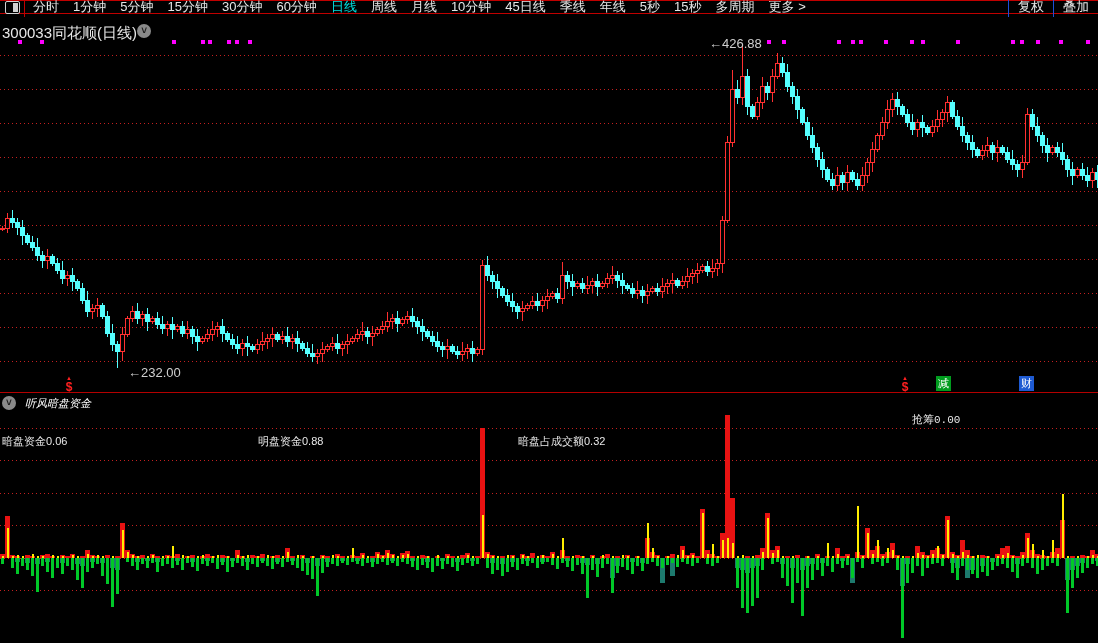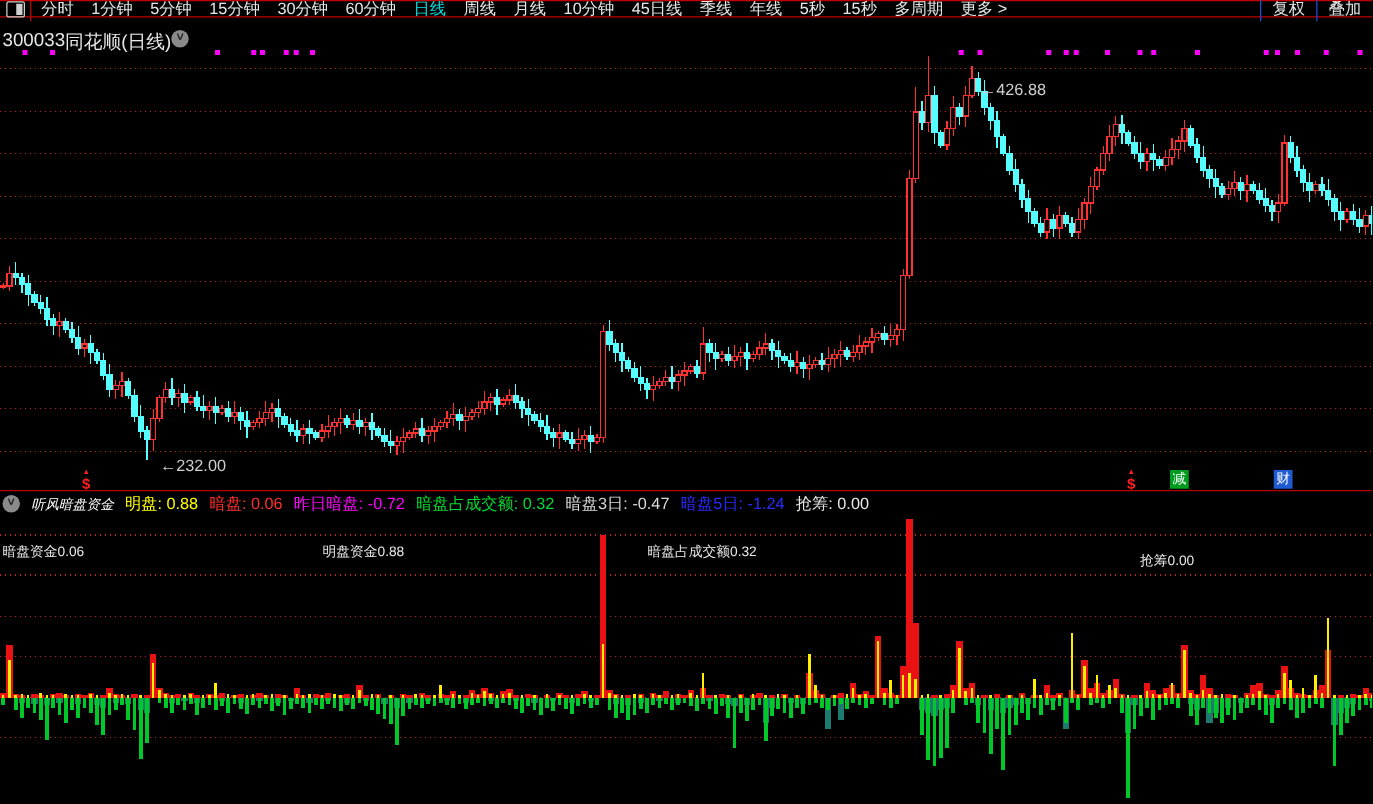--- a/index.html
+++ b/index.html
@@ -551,46 +551,37 @@
       <line x1="1082.5" y1="118.30736863711002" x2="1082.5" y2="134.88167077175697" stroke="#55ffff" stroke-width="1"></line>
       <rect x="1080.5" y="124.10837438423644" width="4" height="6.6297208538587995" fill="#55ffff" stroke="#55ffff" stroke-width="1"></rect>
       <line x1="1087.5" y1="121.6222290640394" x2="1087.5" y2="141.51139162561574" stroke="#55ffff" stroke-width="1"></line>
       <rect x="1085.5" y="130.73809523809524" width="4" height="4.972290640394078" fill="#55ffff" stroke="#55ffff" stroke-width="1"></rect>
       <line x1="1092.5" y1="123.2796592775041" x2="1092.5" y2="143.16882183908044" stroke="#ff3030" stroke-width="1"></line>
       <rect x="1090.5" y="127.42323481116583" width="4" height="8.287151067323492" fill="#000" stroke="#ff3030" stroke-width="1"></rect>
       <line x1="1097.5" y1="119.96479885057471" x2="1097.5" y2="143.16882183908044" stroke="#55ffff" stroke-width="1"></line>
       <rect x="1095.5" y="127.42323481116583" width="4" height="6.6297208538587995" fill="#55ffff" stroke="#55ffff" stroke-width="1"></rect>
     </svg>
 
-  <div class="pricetag" style="left:784px;top:36px;margin-top:28px;">←<span>426.88</span></div>
+  <div class="pricetag" style="left:709px;top:36px;">←<span>426.88</span></div>
   <div class="pricetag" style="left:128px;top:365px;">←<span>232.00</span></div>
 
   <div class="sicon" style="left:62px;top:375px;">
       <span class="arr">▲</span>
       <span class="dol">$</span>
     </div>
   <div class="sicon" style="left:898px;top:375px;">
       <span class="arr">▲</span>
       <span class="dol">$</span>
     </div>
   <div class="badge" style="left:936px;top:376px;background:#009c1e;">减</div>
   <div class="badge" style="left:1019px;top:376px;background:#1e5ad2;">财</div>
 
   <div class="indbar">
     <span class="chev-circle">˅</span>
     <span class="name">听风暗盘资金</span>
-    <span id="ind-fields" style="display:flex;gap:9px;">
-        <span class="ind-field" style="color: rgb(255, 255, 0);">明盘: 0.88</span>
-        <span class="ind-field" style="color: rgb(255, 45, 45);">暗盘: 0.06</span>
-        <span class="ind-field" style="color: rgb(255, 0, 255);">昨日暗盘: -0.72</span>
-        <span class="ind-field" style="color: rgb(0, 220, 50);">暗盘占成交额: 0.32</span>
-        <span class="ind-field" style="color: rgb(216, 216, 216);">暗盘3日: -0.47</span>
-        <span class="ind-field" style="color: rgb(42, 42, 255);">暗盘5日: -1.24</span>
-        <span class="ind-field" style="color: rgb(232, 232, 232);">抢筹: 0.00</span>
-      </span>
   </div>
 
   <svg id="subsvg" width="1098" height="230">
       <line x1="0" y1="15" x2="1098" y2="15" stroke="#c42020" stroke-width="1" stroke-dasharray="1 3"></line>
       <line x1="0" y1="47" x2="1098" y2="47" stroke="#c42020" stroke-width="1" stroke-dasharray="1 3"></line>
       <line x1="0" y1="80" x2="1098" y2="80" stroke="#c42020" stroke-width="1" stroke-dasharray="1 3"></line>
       <line x1="0" y1="112" x2="1098" y2="112" stroke="#c42020" stroke-width="1" stroke-dasharray="1 3"></line>
       <line x1="0" y1="145" x2="1098" y2="145" stroke="#c42020" stroke-width="1" stroke-dasharray="1 3"></line>
       <line x1="0" y1="177" x2="1098" y2="177" stroke="#c42020" stroke-width="1" stroke-dasharray="1 3"></line>
       <rect x="1" y="145" width="3" height="6" fill="#00c828"></rect>
@@ -1199,16 +1190,16 @@
       <rect x="1091.5" y="142" width="2" height="3" fill="#ffee00"></rect>
       <rect x="1095" y="145" width="5" height="3" fill="#1d7a6e"></rect>
       <rect x="1096" y="145" width="3" height="8" fill="#00c828"></rect>
       <rect x="1095" y="141" width="5" height="4" fill="#e81212"></rect>
       <rect x="1096.5" y="143" width="2" height="2" fill="#ffee00"></rect>
     </svg>
   <div id="sublabels">
       <div class="sublabel" style="left: 2px; top: 434px;">暗盘资金0.06</div>
       <div class="sublabel" style="left: 258px; top: 434px;">明盘资金0.88</div>
       <div class="sublabel" style="left: 518px; top: 434px;">暗盘占成交额0.32</div>
-      <div class="sublabel" style="left: 912px; top: 441px;">抢筹0.00</div>
+      <div class="sublabel" style="left: 912px; top: 412px; font-family: Liberation Mono, monospace;">抢筹0.00</div>
     </div>
 
 </div>
 
 </body></html>

